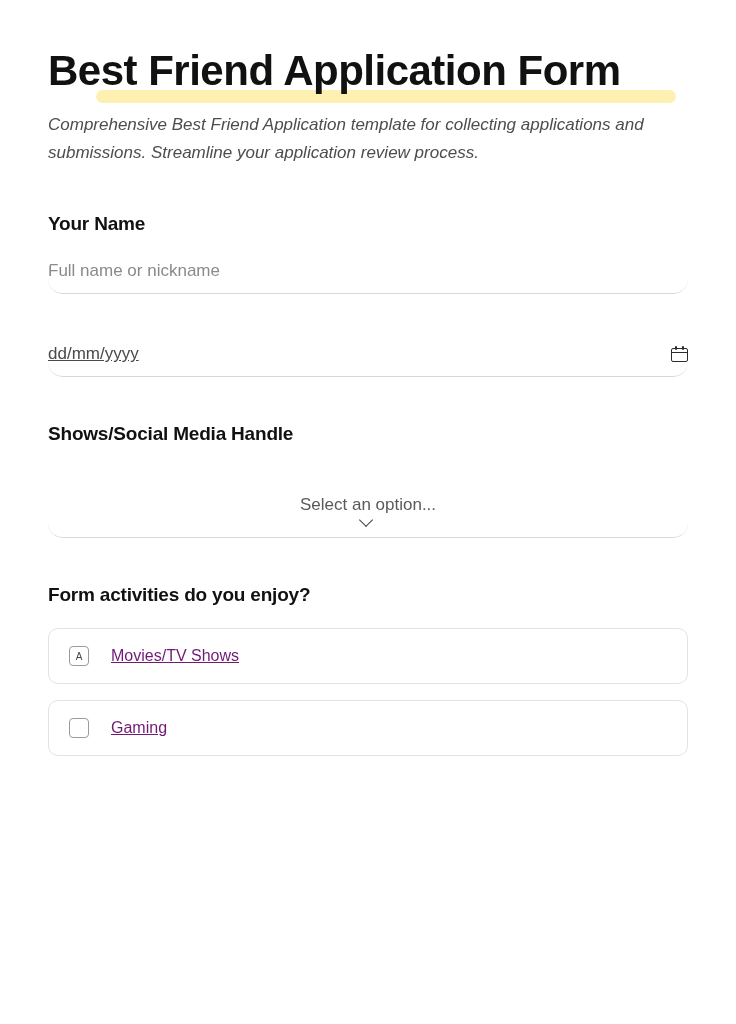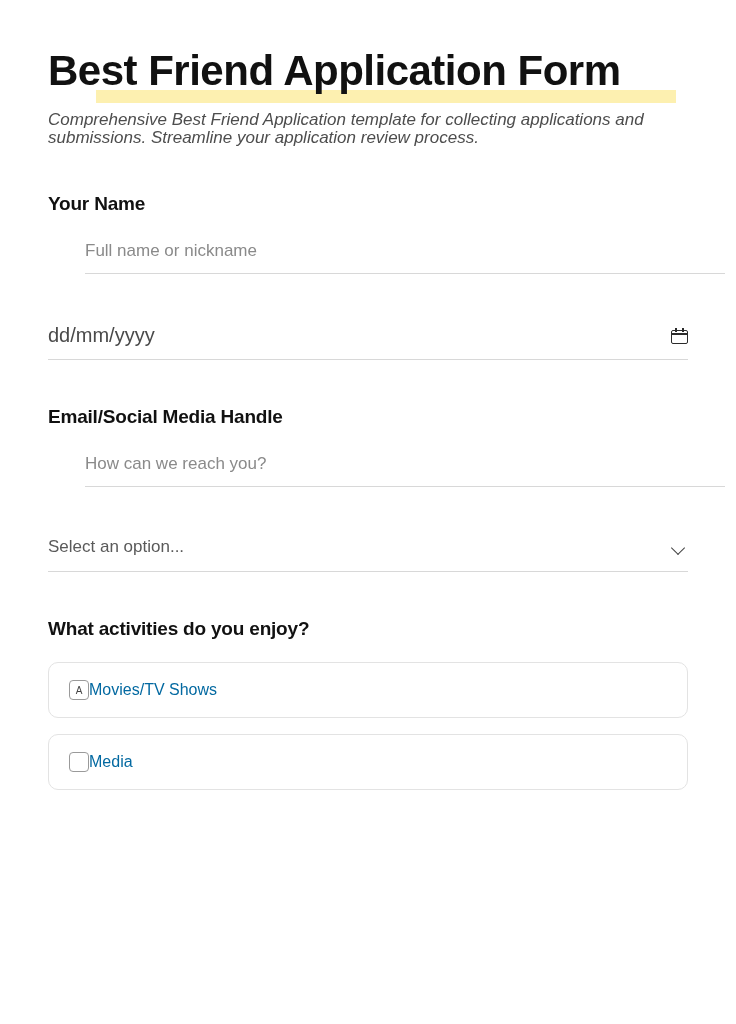--- a/index.html
+++ b/index.html
@@ -1,15 +1,15 @@
 <!DOCTYPE html>
 <html><head>
 <meta charset="utf-8">
 <style>
-  * { box-sizing: border-box; }
+  * { box-sizing: border-box; border-radius: 15px; }
   html, body {
     margin: 0;
     padding: 0;
     width: 736px;
     height: 1024px;
     background: #ffffff;
     font-family: "Liberation Sans", sans-serif;
     overflow: hidden;
   }
   .page {
@@ -38,21 +38,21 @@
     left: 48px;
     top: 90px;
     width: 580px;
     height: 13px;
     background: #fdf0b0;
     z-index: 1;
   }
   .subtitle {
     margin: 18px 0 0 0;
     font-size: 17px;
-    line-height: 18px;
+    line-height: 28px;
     font-style: italic;
     color: #4d4d4d;
     max-width: 600px;
   }
   .field {
     margin-top: 46px;
   }
   .field-label {
     font-size: 19px;
     font-weight: 700;
@@ -65,34 +65,34 @@
     width: 640px;
     border: none;
     border-bottom: 1px solid #d8d8d8;
     font-size: 17px;
     color: #8a8a8a;
     padding: 4px 0 12px 0;
     background: transparent;
     outline: none;
     font-family: "Liberation Sans", sans-serif;
     display: block;
-    margin-left: 37px;
   }
   .line-input::placeholder { color: #8a8a8a; }
   .date-row {
     width: 640px;
     border-bottom: 1px solid #d8d8d8;
     display: flex;
     align-items: center;
     justify-content: space-between;
     padding: 4px 0 12px 0;
   }
   .date-text {
-    font-size: 20px;
+    font-size: 17px;
     color: #4a4a4a;
+    text-decoration: underline;
   }
   .cal-icon {
     width: 17px;
     height: 16px;
     position: relative;
     display: inline-block;
   }
   .cal-icon .body {
     position: absolute;
     left: 0; top: 2px;
@@ -110,22 +110,23 @@
     position: absolute;
     top: 0; width: 1.6px; height: 4px; background: #2b2b2b;
   }
   .cal-icon .t1 { left: 4px; }
   .cal-icon .t2 { left: 11px; }
   .select-row {
     width: 640px;
     border-bottom: 1px solid #d8d8d8;
     display: flex;
     align-items: center;
-    justify-content: space-between;
+    justify-content: center;
     padding: 4px 0 14px 0;
+    flex-direction: column;
   }
   .select-text {
     font-size: 17px;
     color: #5a5a5a;
   }
   .chev {
     width: 13px; height: 8px; position: relative; margin-right: 2px;
   }
   .chev:before {
     content: "";
@@ -154,22 +155,24 @@
     border-radius: 4px;
     background: #fff;
     display: flex;
     align-items: center;
     justify-content: center;
     font-size: 10px;
     color: #444;
     flex: 0 0 auto;
   }
   .check-label {
+    margin-left: 22px;
     font-size: 16px;
-    color: #0369a1;
+    color: #701a75;
+    text-decoration: underline;
   }
   .clip { overflow: hidden; height: 1024px; }
 </style>
 </head>
 <body>
 
 <div class="page clip">
 
   <div class="title-wrap">
     <div class="title-underline"></div>
@@ -188,38 +191,37 @@
       <span class="cal-icon">
         <span class="t1"></span>
           <span class="t2"></span>
         <span class="body"></span>
           <span class="bar"></span>
       </span>
     </div>
   </div>
 
   <div class="field">
-    <div class="field-label">Email/Social Media Handle</div>
-    <input class="line-input" type="text" placeholder="How can we reach you?" style="">
+    <div class="field-label">Shows/Social Media Handle</div>
   </div>
 
   <div class="field">
     <div class="select-row">
       <span class="select-text">Select an option...</span>
       <span class="chev"></span>
     </div>
   </div>
 
   <div class="field">
-    <div class="field-label">What activities do you enjoy?</div>
+    <div class="field-label">Form activities do you enjoy?</div>
 
     <div class="check-item">
       <span class="checkbox">A</span>
       <span class="check-label">Movies/TV Shows</span>
     </div>
 
     <div class="check-item">
       <span class="checkbox"></span>
-      <span class="check-label">Media</span>
+      <span class="check-label">Gaming</span>
     </div>
   </div>
 
 </div>
 
 </body></html>

